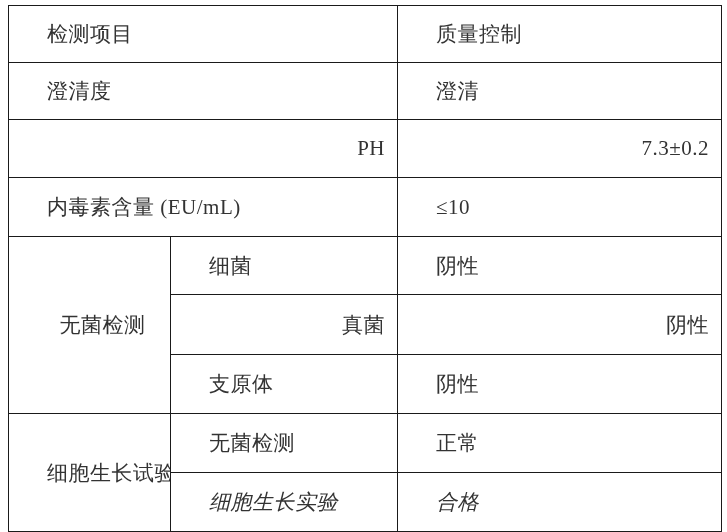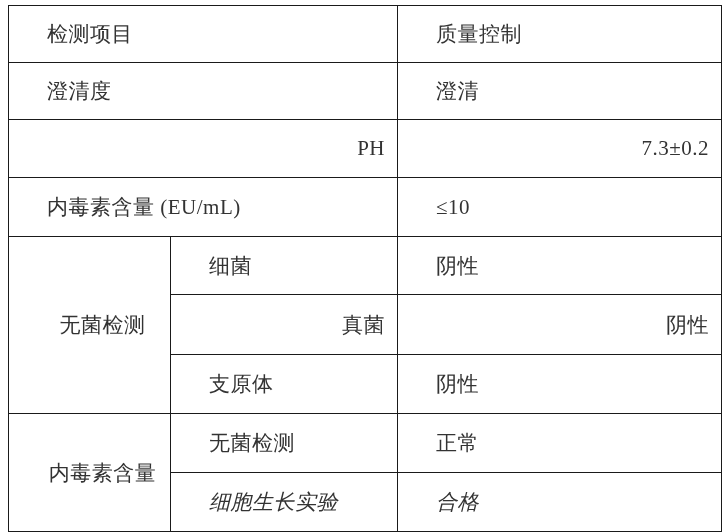--- a/index.html
+++ b/index.html
@@ -87,21 +87,21 @@
     <tr class="r6">
       <td>真菌</td>
       <td class="value-cell">阴性</td>
     </tr>
     <tr class="r7">
       <td>支原体</td>
       <td class="value-cell">阴性</td>
     </tr>
 
     <tr class="r8">
-      <td rowspan="2" class="group-cell cell-growth-offset">内毒素含量</td>
+      <td rowspan="2" class="group-cell cell-growth-offset">细胞生长试验</td>
       <td>无菌检测</td>
       <td class="value-cell">正常</td>
     </tr>
     <tr class="r9">
       <td>细胞生长实验</td>
       <td class="value-cell">合格</td>
     </tr>
   </tbody>
     </table>
 </div>

